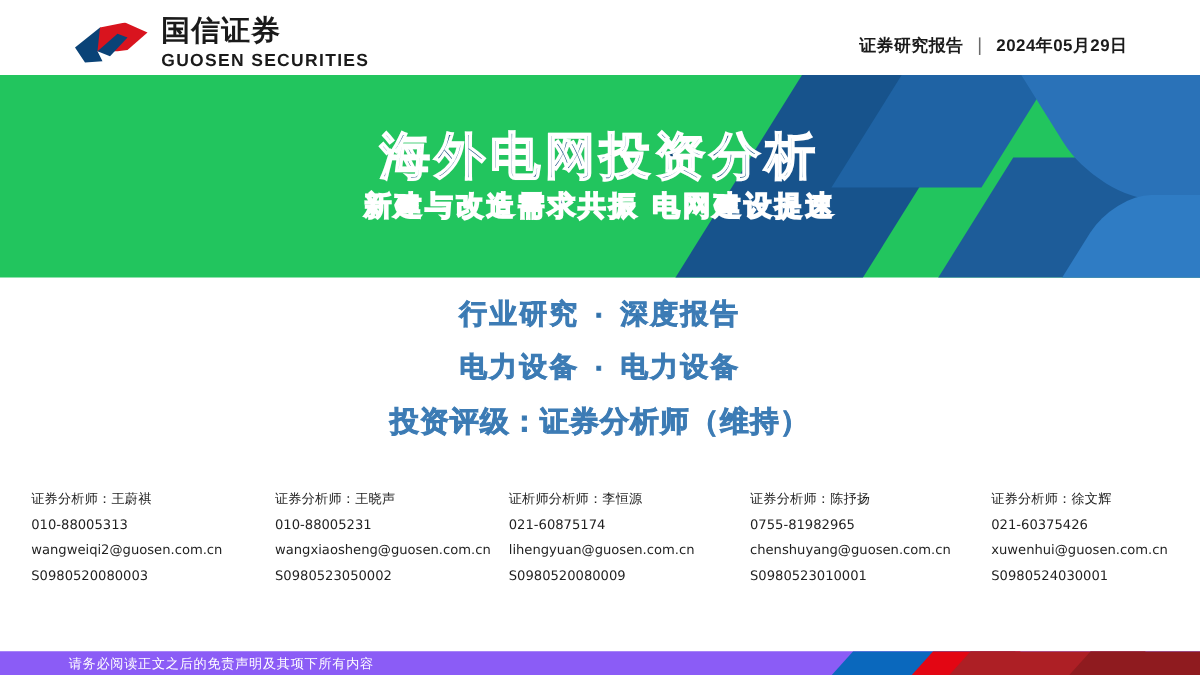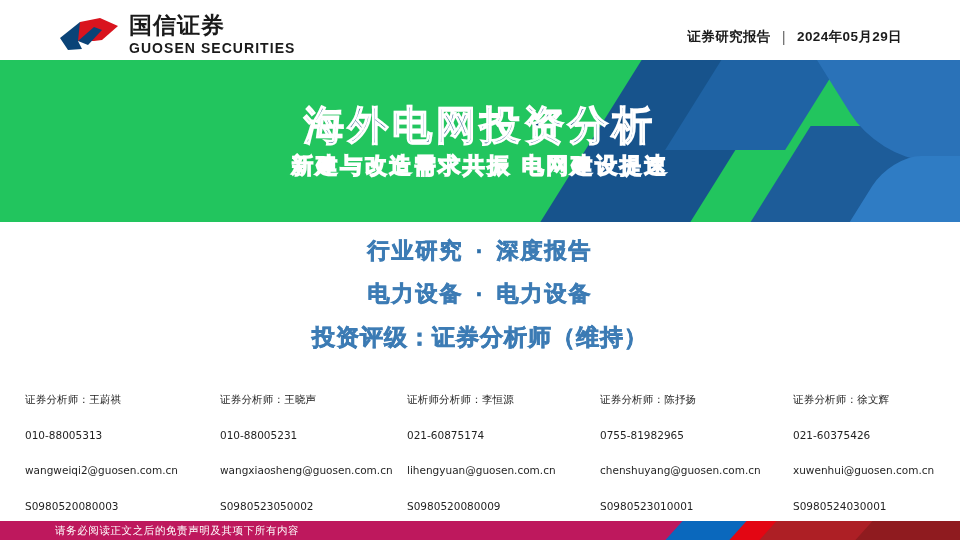--- a/index.html
+++ b/index.html
@@ -183,42 +183,42 @@
   #analysts {
     position: absolute;
     left: 0; top: 394px;
     width: 960px;
     display: flex;
   }
   .analyst-col {
     flex: none;
     display: flex;
     flex-direction: column;
-    gap: 25px;
+    gap: 10px;
   }
   .analyst-col:nth-child(1) { width: 195px; padding-left: 25px; }
   .analyst-col:nth-child(2) { width: 187px; justify-content: space-between; }
   .analyst-col:nth-child(3) { width: 193px; }
   .analyst-col:nth-child(4) { width: 193px; }
   .analyst-col:nth-child(5) { width: 167px; }
   .a-line {
     font-size: 10.5px;
     color: #1f1f1f;
     white-space: nowrap;
     line-height: 1;
     font-family: "DejaVu Sans", sans-serif;
   }
   .a-name { letter-spacing: 0.2px; }
 
   
   #footer {
     position: absolute;
     left: 0; top: 521px;
     width: 960px; height: 19px;
-    background: #be185d;
+    background: #8b5cf6;
     overflow: hidden;
   }
   #footer-text {
     position: absolute;
     left: 55px; top: 3px;
     font-size: 10.5px;
     color: #ffffff;
     letter-spacing: 0.6px;
     font-family: "DejaVu Sans", sans-serif;
     white-space: nowrap;

